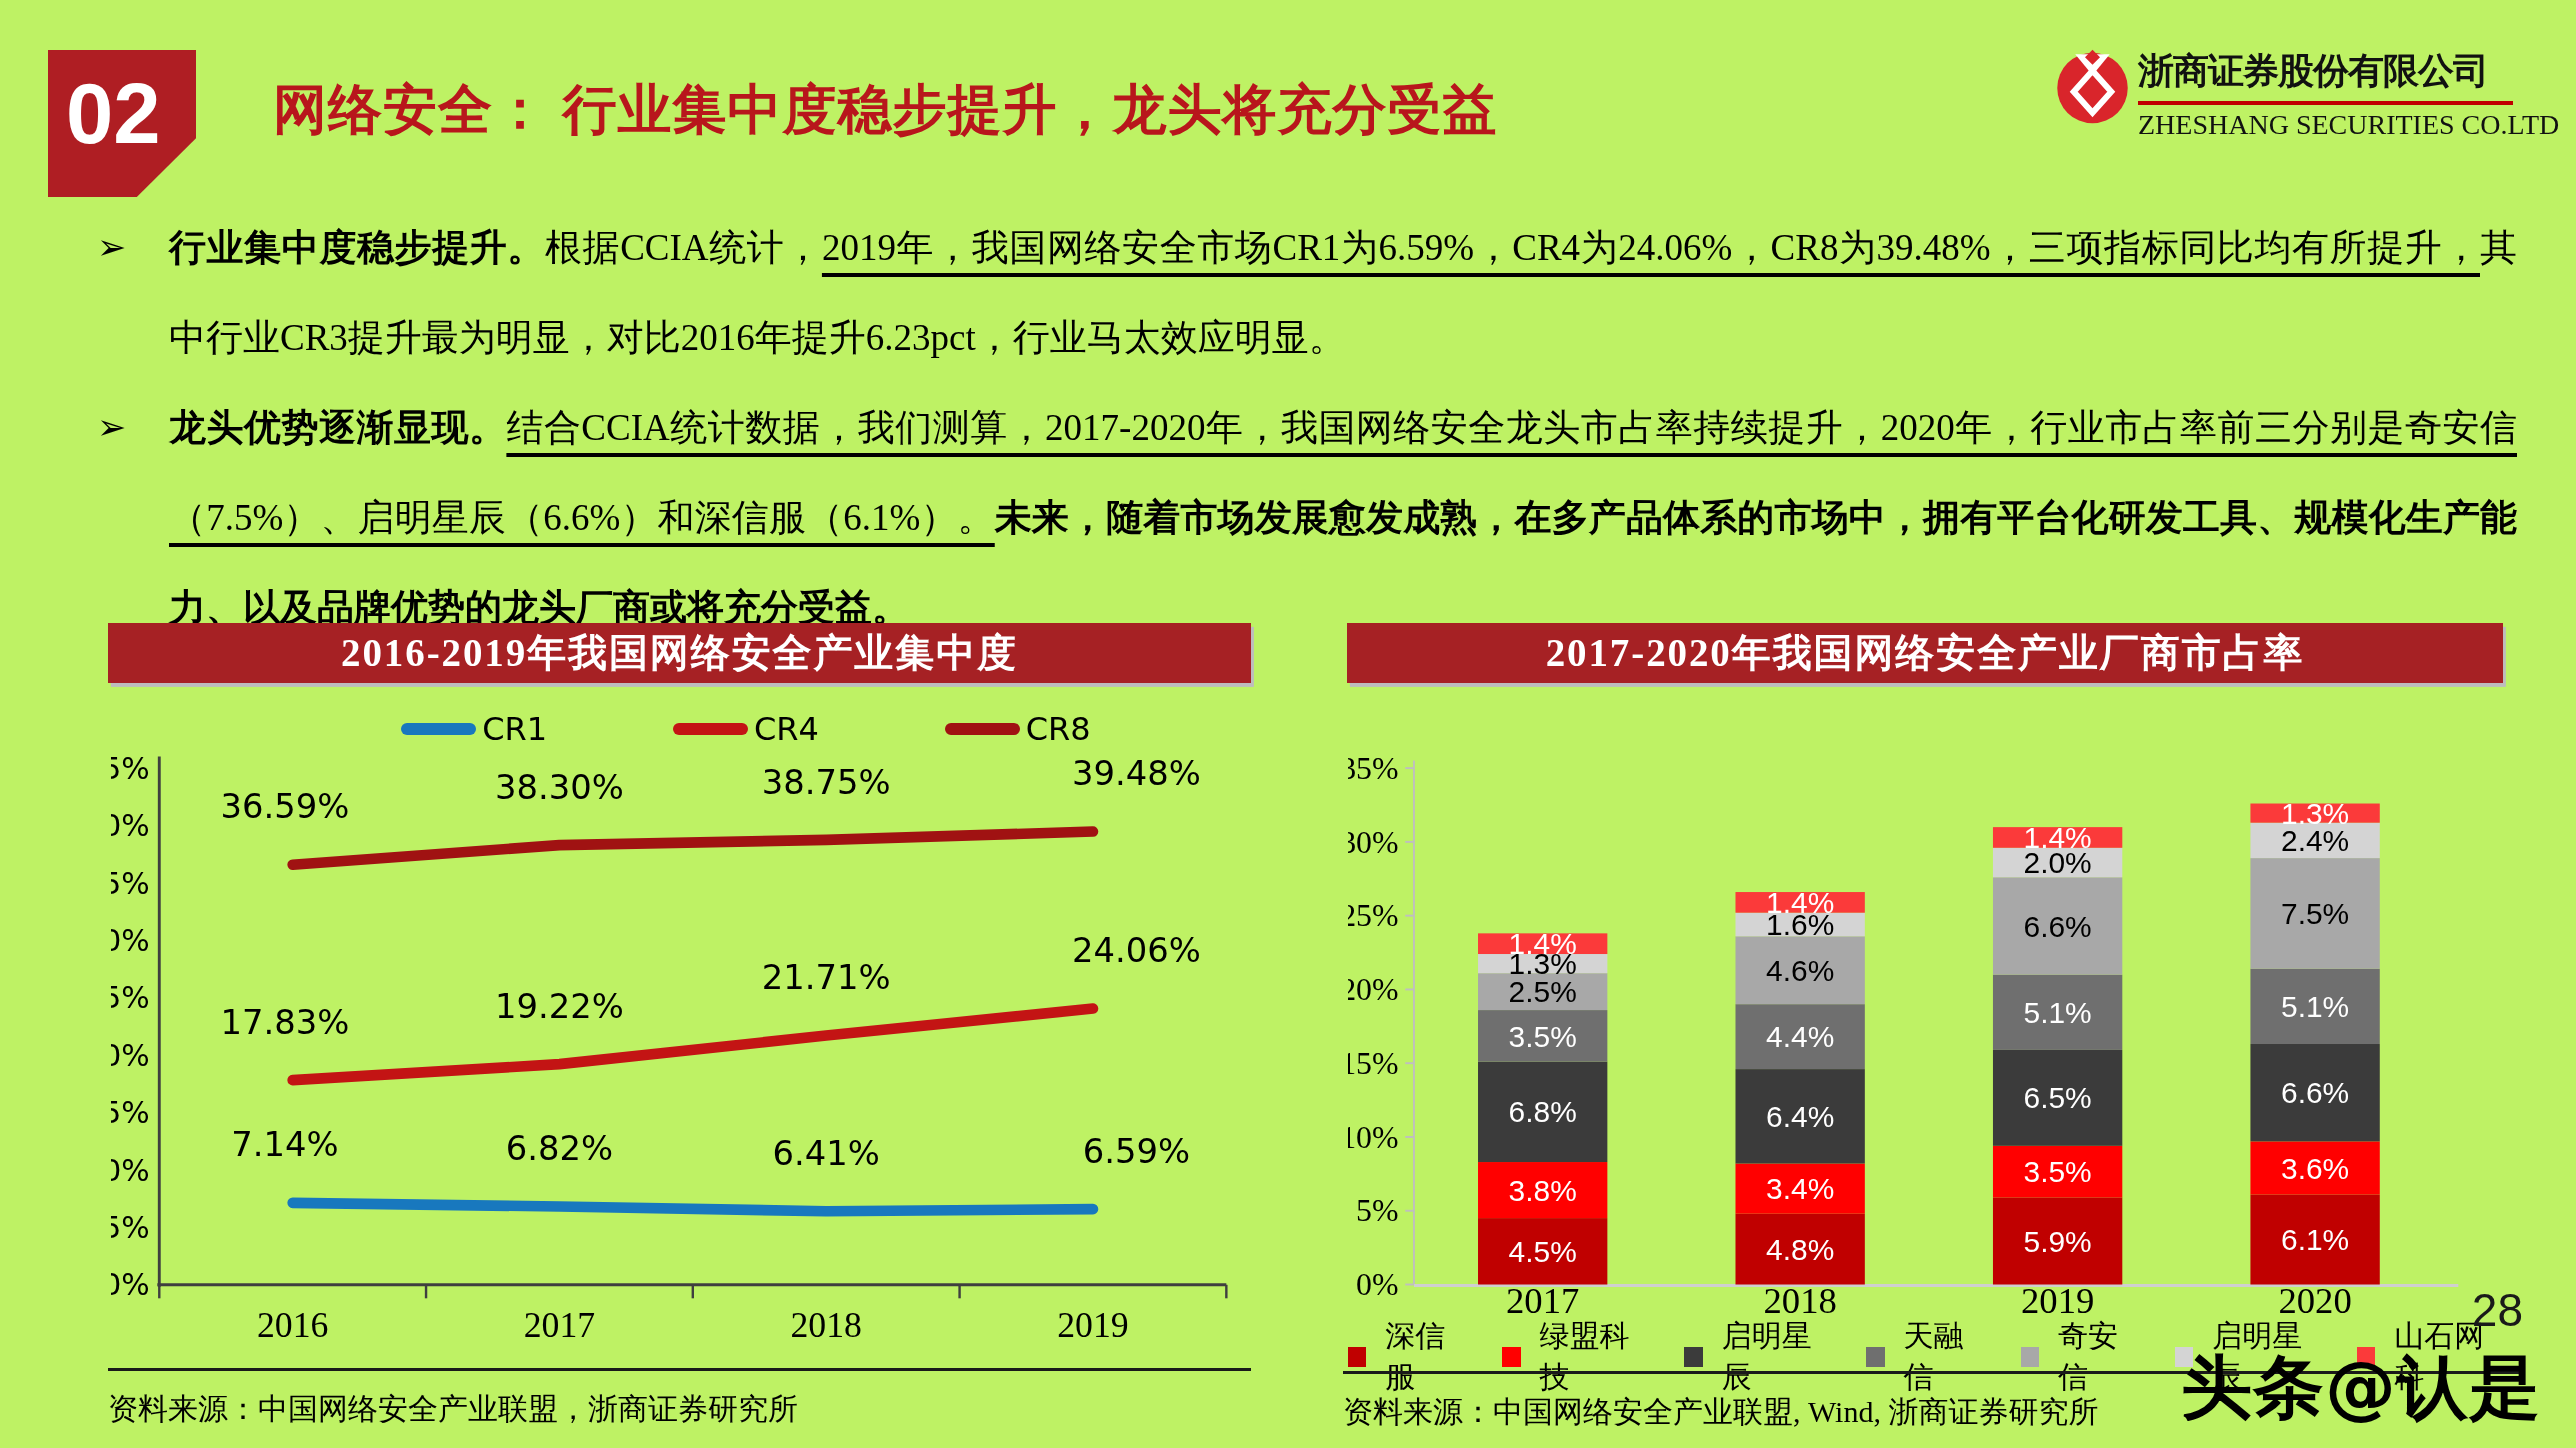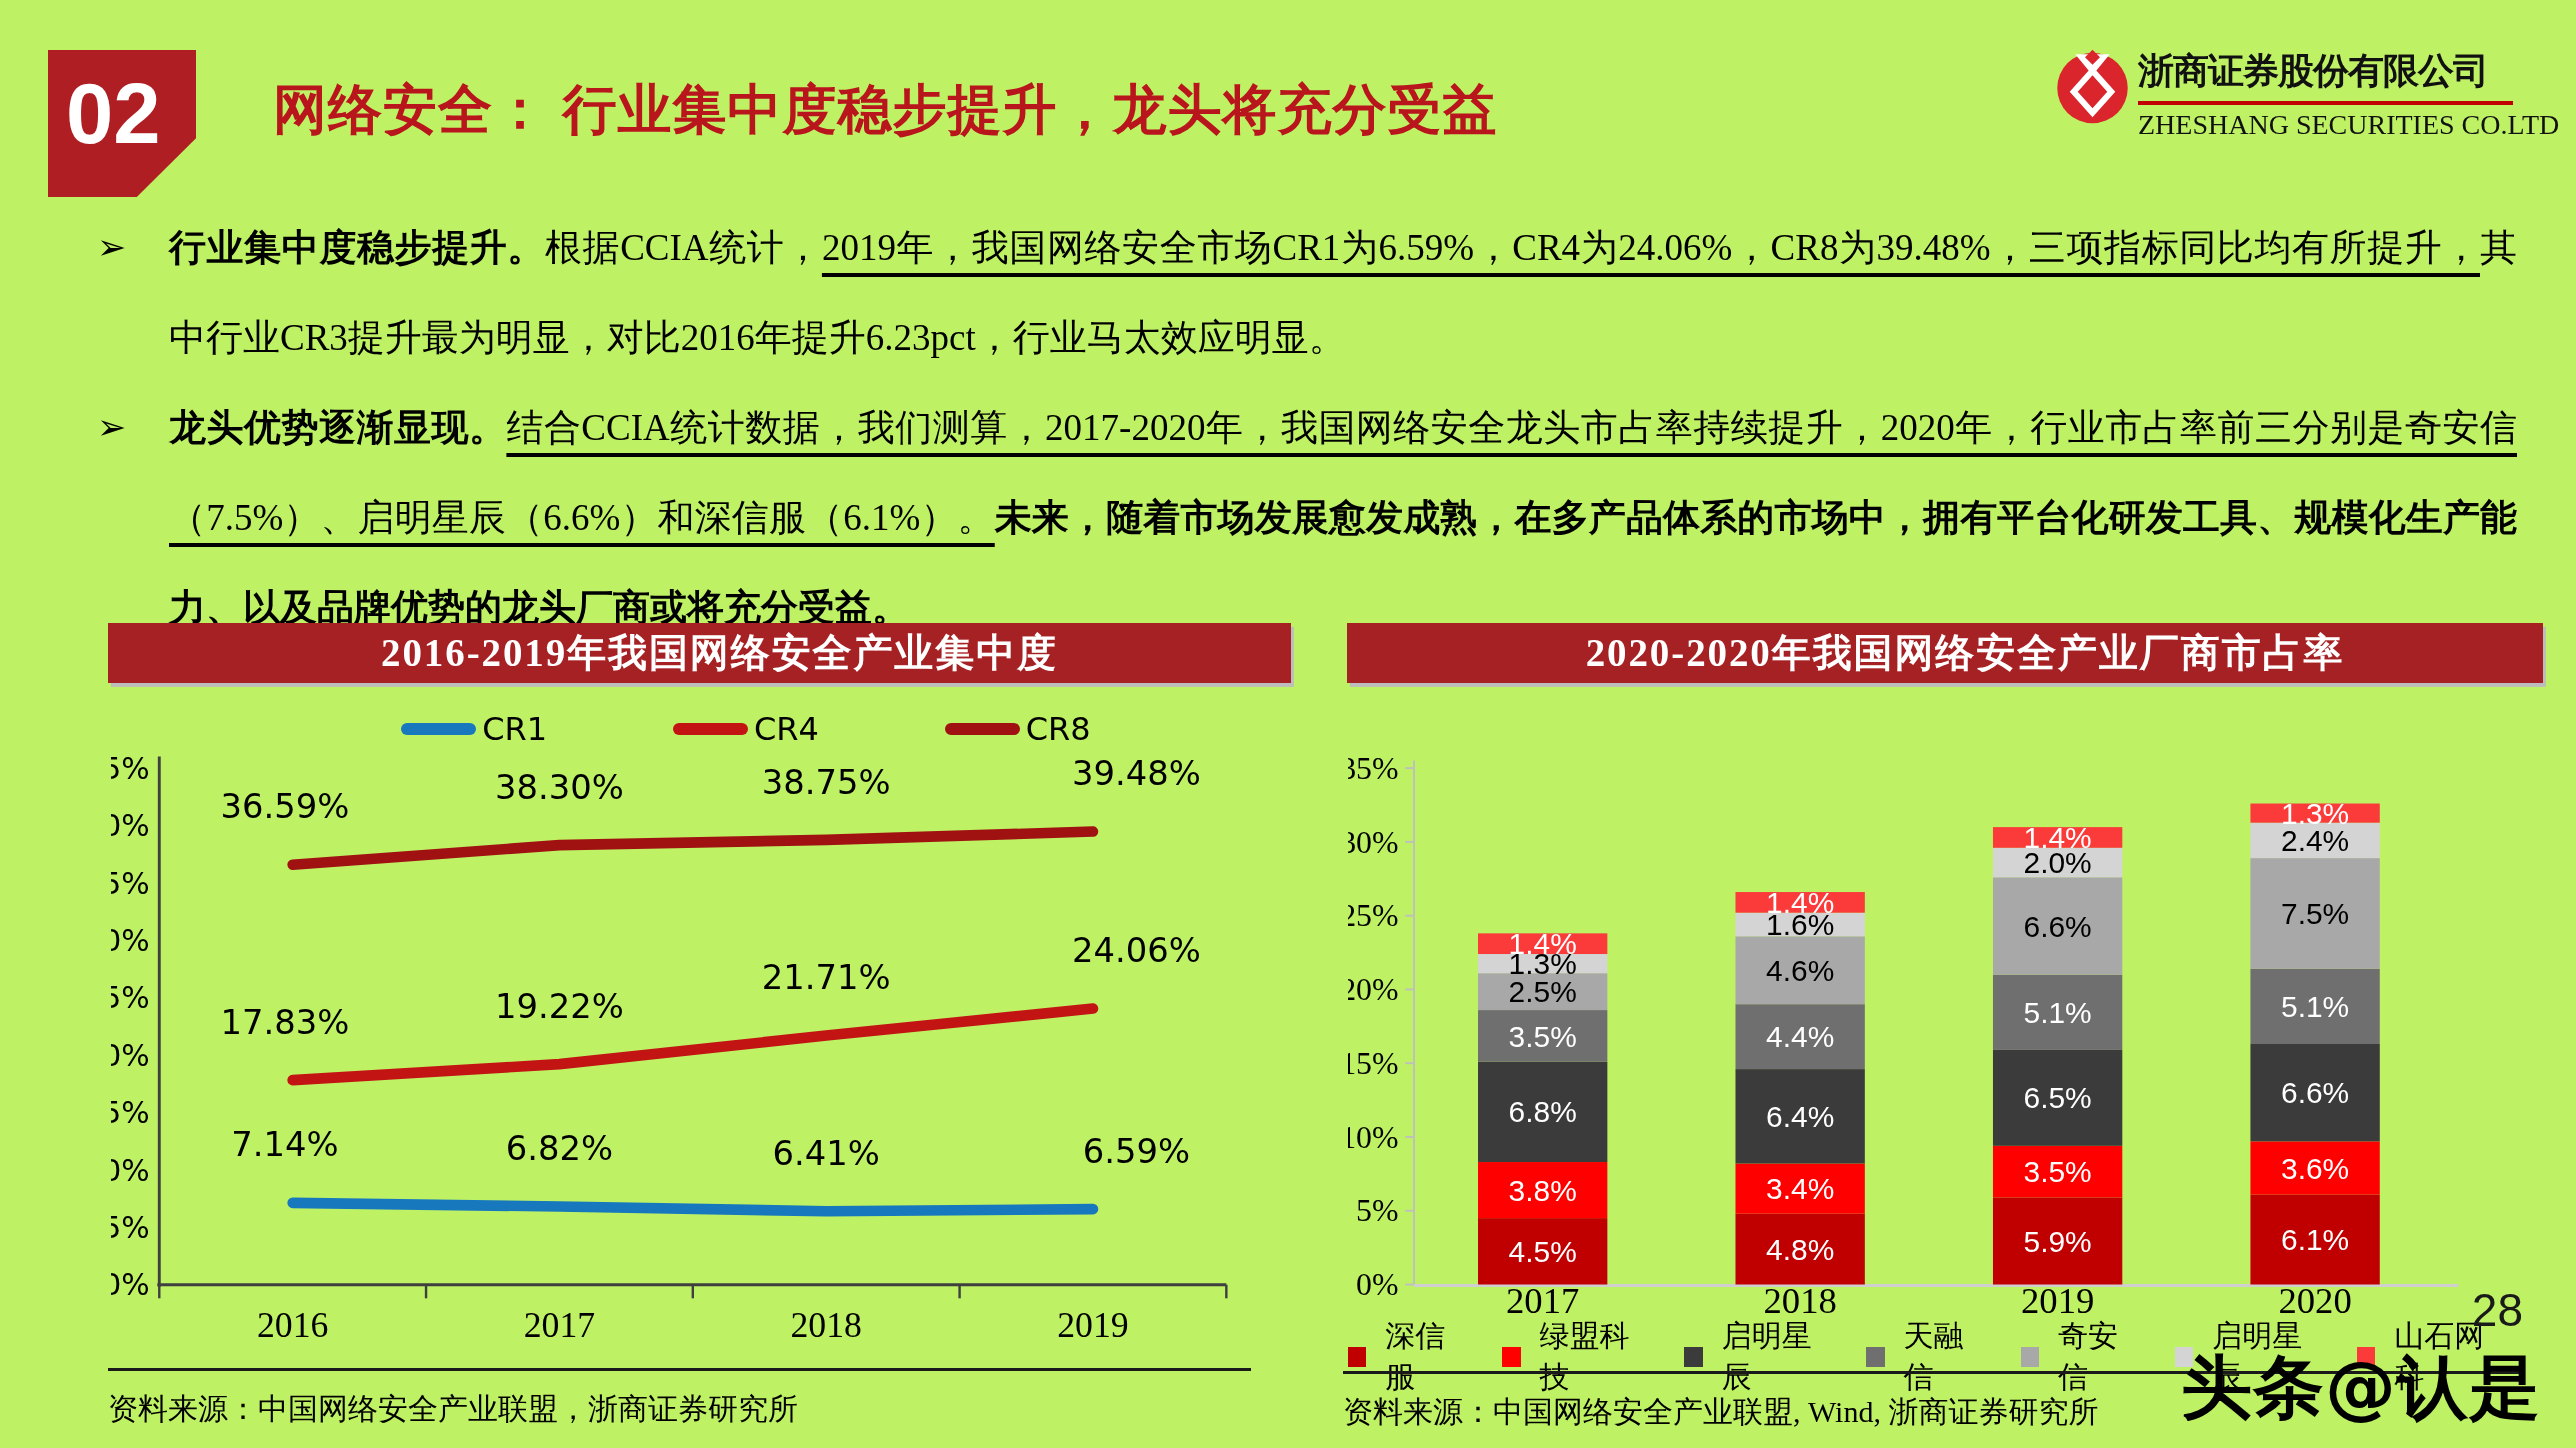--- a/index.html
+++ b/index.html
@@ -24,21 +24,21 @@
   
   .bullets{position:absolute;left:97px;top:203px;width:2420px;}
   .bullet{display:flex;}
   .bullet .marker{width:72px;font-size:35px;line-height:90px;color:#000;}
   .bullet-text{flex:1;font-size:37px;line-height:90px;color:#000;text-align:justify;text-align-last:left;}
   .seg-bold{font-weight:bold;}
   .seg-underline{text-decoration:underline;text-decoration-thickness:3.9px;text-underline-offset:12.6px;}
 
   
   .banner{position:absolute;height:60px;background:#A62124;box-shadow:2.9px 3.9px 0 #bdbdbd;
-          display:flex;align-items:center;justify-content:center;padding-left:40px;}
+          display:flex;align-items:center;justify-content:center;}
   .banner span{color:#fff;font-size:39px;font-weight:bold;letter-spacing:1.9px;}
   .banner.left{left:108px;top:623px;width:1143px;}
   .banner.right{left:1347px;top:623px;width:1156px;}
 
   .line-legend{position:absolute;left:111px;top:710px;width:1125px;display:flex;
                justify-content:center;gap:126px;padding-left:145px;box-sizing:border-box;}
   .line-legend .item{display:flex;align-items:center;gap:5.8px;}
   .line-legend .swatch{width:75px;height:12.6px;border-radius:6.8px;}
   .line-legend .lab{font-family:"DejaVu Sans",sans-serif;font-size:32px;color:#000;}
 
@@ -149,21 +149,21 @@
       <text x="1061.875" y="283.9533333333334" text-anchor="middle" font-size="35" fill="#000" font-family="&quot;DejaVu Sans&quot;,sans-serif">24.06%</text>
       <text x="180.125" y="134.9855555555555" text-anchor="middle" font-size="35" fill="#000" font-family="&quot;DejaVu Sans&quot;,sans-serif">36.59%</text>
       <text x="464.375" y="114.65555555555557" text-anchor="middle" font-size="35" fill="#000" font-family="&quot;DejaVu Sans&quot;,sans-serif">38.30%</text>
       <text x="740.625" y="109.30555555555554" text-anchor="middle" font-size="35" fill="#000" font-family="&quot;DejaVu Sans&quot;,sans-serif">38.75%</text>
       <text x="1061.875" y="100.62666666666667" text-anchor="middle" font-size="35" fill="#000" font-family="&quot;DejaVu Sans&quot;,sans-serif">39.48%</text>
     </svg>
   <div class="rule left"></div>
   <div class="source left">资料来源：中国网络安全产业联盟，浙商证券研究所</div>
 
   <div class="banner right">
-    <span>2020-2020年我国网络安全产业厂商市占率</span>
+    <span>2017-2020年我国网络安全产业厂商市占率</span>
   </div>
   <svg id="bar-chart" width="1156" height="666" viewBox="0 0 1197 690">
       <line x1="68" y1="75" x2="68" y2="618" stroke="#BFBFBF" stroke-width="2"></line>
       <line x1="68" y1="619" x2="1150" y2="619" stroke="#CFCFCF" stroke-width="3"></line>
       <line x1="59" y1="618" x2="68" y2="618" stroke="#BFBFBF" stroke-width="2"></line>
       <text x="52" y="629" text-anchor="end" font-size="33" fill="#000" font-family="&quot;Liberation Serif&quot;,serif">0%</text>
       <line x1="59" y1="541.5714285714286" x2="68" y2="541.5714285714286" stroke="#BFBFBF" stroke-width="2"></line>
       <text x="52" y="552.5714285714286" text-anchor="end" font-size="33" fill="#000" font-family="&quot;Liberation Serif&quot;,serif">5%</text>
       <line x1="59" y1="465.1428571428571" x2="68" y2="465.1428571428571" stroke="#BFBFBF" stroke-width="2"></line>
       <text x="52" y="476.1428571428571" text-anchor="end" font-size="33" fill="#000" font-family="&quot;Liberation Serif&quot;,serif">10%</text>

